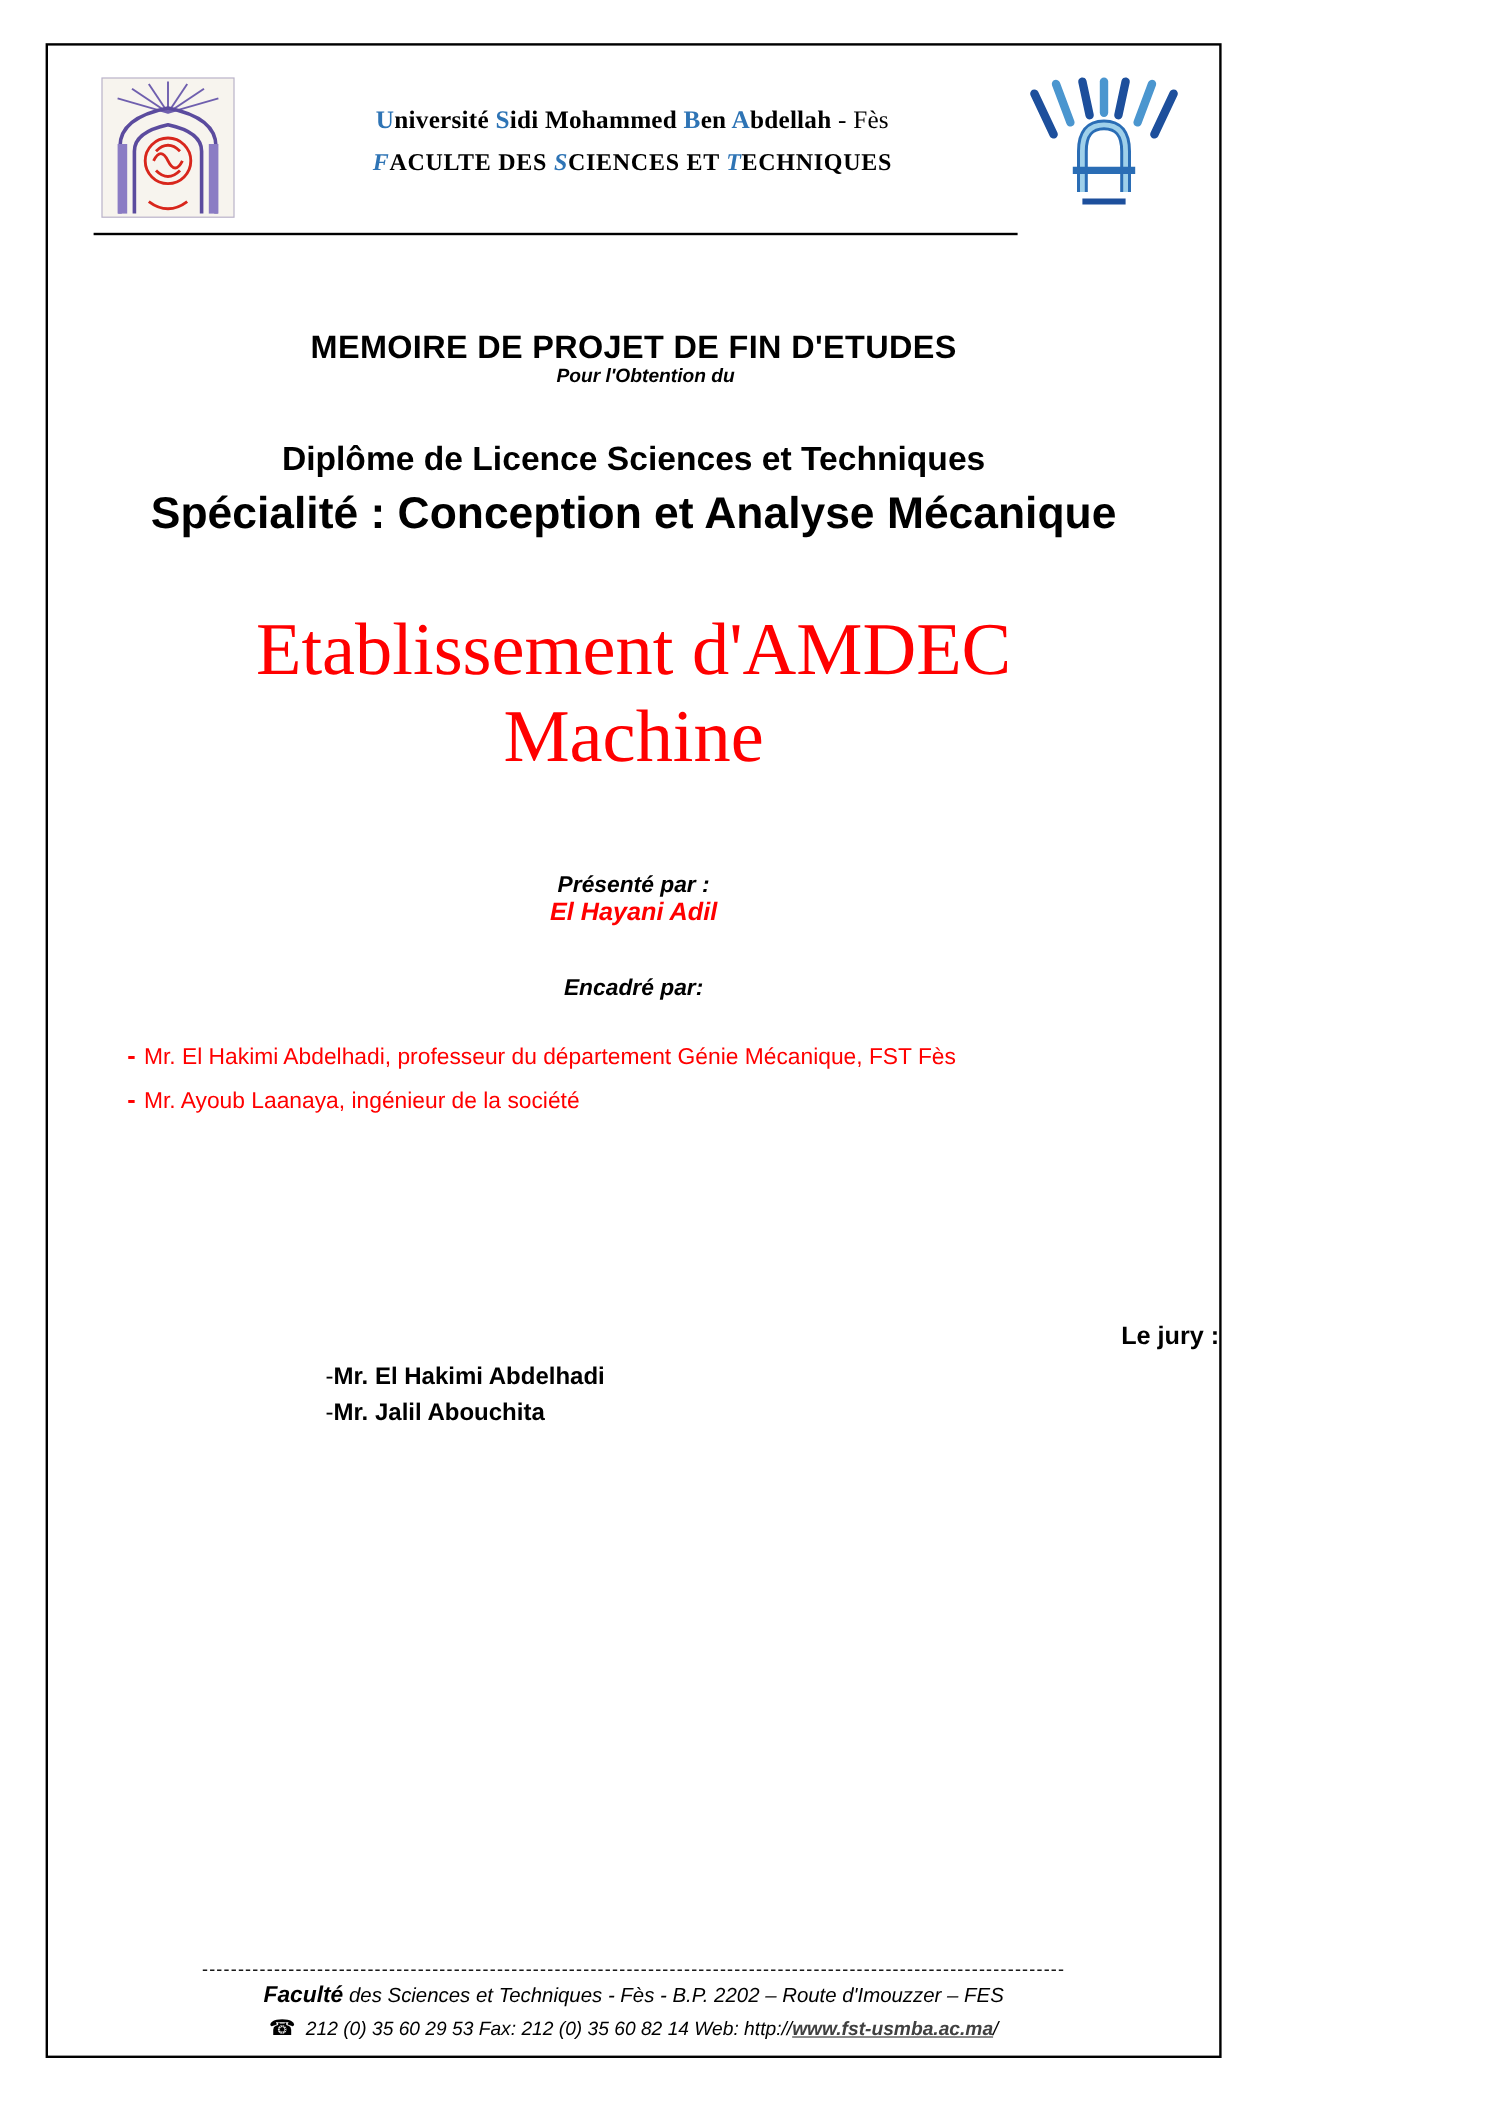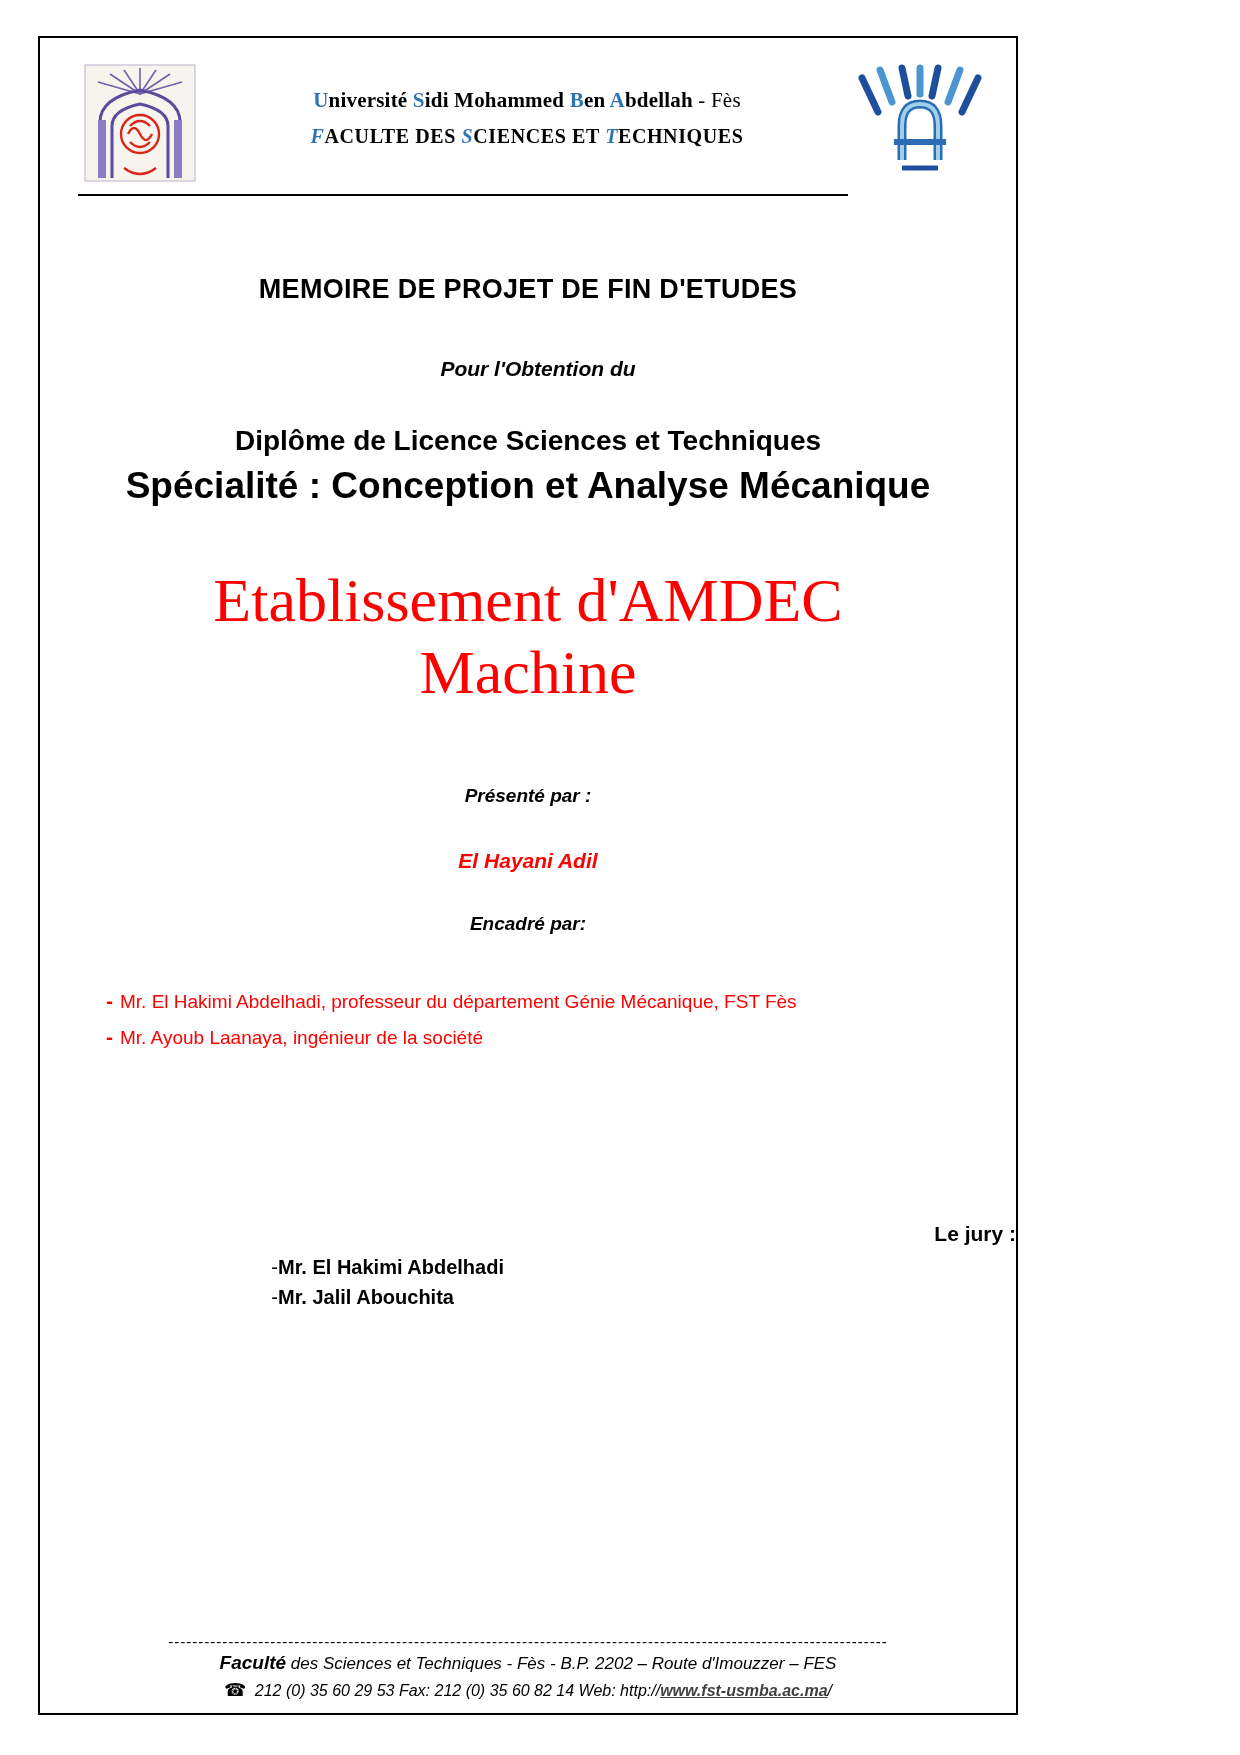--- a/index.html
+++ b/index.html
@@ -37,36 +37,36 @@
   .cap { color: #2E74B5; }
   .fac-line { font-size: 20px; font-weight: bold; margin-top: 12px; letter-spacing: 0.6px; }
   .fac-line .cap { font-style: italic; }
   .rule {
     border-top: 2px solid #000000;
     margin: 12px 168px 0 38px;
   }
   
   .main { text-align: center; }
   .memoire { margin-top: 78px; font-size: 27px; font-weight: bold; letter-spacing: 0.3px; }
-  .obtention { margin-top: 52px; font-size: 21px; font-weight: bold; font-style: italic; padding-left: 20px; }
+  .obtention { font-size: 16px; font-weight: bold; font-style: italic; padding-left: 20px; }
   .diploma1 { margin-top: 44px; font-size: 28px; font-weight: bold; }
   .diploma2 { margin-top: 8px; font-size: 37px; font-weight: bold; }
   .main-title {
     margin-top: 58px;
     font-family: "Liberation Serif", serif;
     color: #FF0000;
     font-size: 62px;
     line-height: 1.16;
     font-weight: 500;
   }
   .presented { margin-top: 76px; font-size: 19px; font-weight: bold; font-style: italic; }
-  .author { margin-top: 42px; font-size: 21px; font-weight: bold; font-style: italic; color: #FF0000; }
+  .author { font-size: 21px; font-weight: bold; font-style: italic; color: #FF0000; }
   .encadre { margin-top: 40px; font-size: 19px; font-weight: bold; font-style: italic; }
   .supervisors {
-    margin-top: 48px;
+    margin-top: 28px;
     text-align: left;
     padding-left: 66px;
     padding-right: 28px;
     color: #FF0000;
     font-size: 19px;
     line-height: 1.7;
   }
   .sup-row { white-space: nowrap; }
   .sup-dash { font-weight: bold; font-size: 21px; margin-right: 7px; }
   .jury { margin-top: 168px; text-align: right; padding-left: 70px; }

